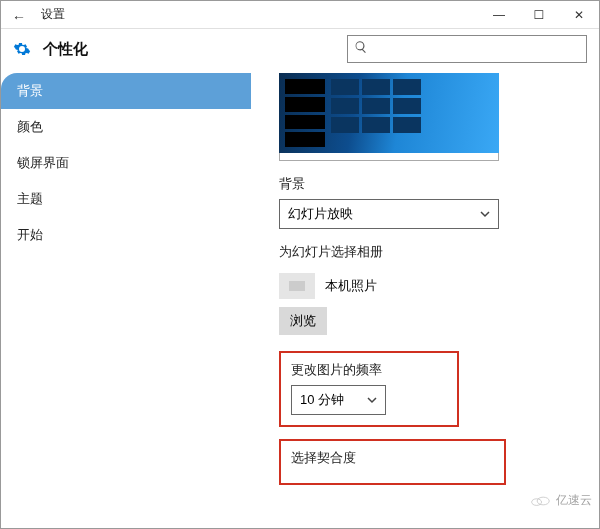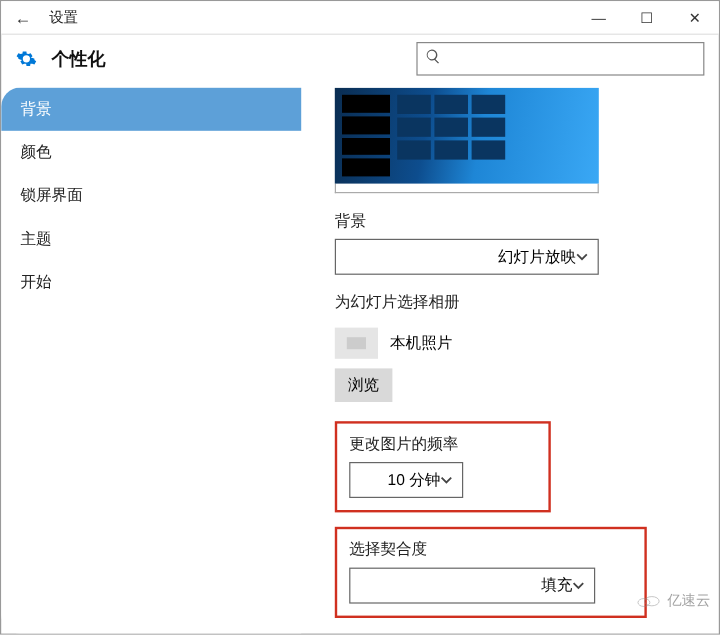--- a/index.html
+++ b/index.html
@@ -24,31 +24,31 @@
   .content { flex:1; padding: 0 18px 0 28px; overflow:hidden; position:relative;}
   .preview { width: 220px; height: 80px; background: linear-gradient(100deg,#0a2d52 0%, #0d4d8e 35%, #1e86d6 55%, #3aa8f5 100%); position:relative; }
   .pv-tiles { position:absolute; left:6px; top:6px; bottom:6px; width:40px; display:flex; flex-direction:column; gap:3px;}
   .pv-tiles div{ background:#000; flex:1;}
   .pv-start { position:absolute; left:52px; top:6px; bottom:6px; width:90px; display:grid; grid-template-columns:repeat(3,1fr); grid-auto-rows:16px; gap:3px;}
   .pv-start div{ background:#0a3560; }
   .preview-border { border:1px solid #aaa; border-top:none; height:8px; width:220px; background:#fff;}
 
   .section { margin-top: 14px; }
   .sec-label { font-size: 13px; color:#222; margin-bottom: 6px;}
-  .combo { border:1px solid #666; height: 28px; display:flex; align-items:center; padding: 14px 8px; justify-content:flex-end; font-size:13px; cursor:pointer; background:#fff;}
+  .combo { border:1px solid #666; height: 28px; display:flex; align-items:center; padding: 14px 8px; justify-content:space-between; font-size:13px; cursor:pointer; background:#fff;}
   .combo.wide { width: 220px;}
   .combo.mid { width: 95px;}
   .combo.wider { width: 205px;}
   .chev svg { width:10px; height:10px; stroke:#444; fill:none; stroke-width:1.5;}
   .album { display:flex; align-items:center; gap:10px; padding: 6px 0 8px 0;}
   .thumb { width: 36px; height:26px; background:#e5e5e5; display:flex; align-items:center; justify-content:center;}
   .thumb-inner { width:16px;height:10px;background:#ccc;}
   .browse { width:48px; height:28px; background:#d9d9d9; border:none; font-size:13px; cursor:pointer;}
   .redbox { border: 2px solid #d03020; padding: 8px 10px 10px 10px; margin-top: 16px; width: 180px;}
-  .redbox2 { border: 2px solid #d03020; padding: 8px 10px 10px 10px; margin-top: 12px; width: 260px;}
+  .redbox2 { border: 2px solid #d03020; padding: 8px 10px 10px 10px; margin-top: 12px; width: 227px;}
   .watermark { position:absolute; right:8px; bottom:20px; opacity:.55; display:flex; align-items:center; gap:4px; font-size:12px; color:#555;}
   .watermark svg{width:22px;height:14px;}
 </style>
 </head>
 <body>
 
 <div class="window">
 
   <div class="titlebar">
     <div class="back-arrow">←</div>
@@ -132,26 +132,20 @@
         <div class="combo mid">
           <span>10 分钟</span>
           <span class="chev"><svg viewBox="0 0 10 10">
                 <path d="M1 3l4 4 4-4"></path>
               </svg></span>
         </div>
       </div>
 
       <div class="redbox2">
         <div class="sec-label">选择契合度</div>
-        <div class="combo wider">
-          <span>填充</span>
-          <span class="chev"><svg viewBox="0 0 10 10">
-                <path d="M1 3l4 4 4-4"></path>
-              </svg></span>
-        </div>
       </div>
 
     </div>
   </div>
 </div>
 
 <div class="watermark">
   <svg viewBox="0 0 40 20">
       <ellipse cx="12" cy="12" rx="9" ry="6" fill="none" stroke="#888" stroke-width="1.3"></ellipse>
       <ellipse cx="24" cy="10" rx="11" ry="7" fill="none" stroke="#888" stroke-width="1.3"></ellipse>

